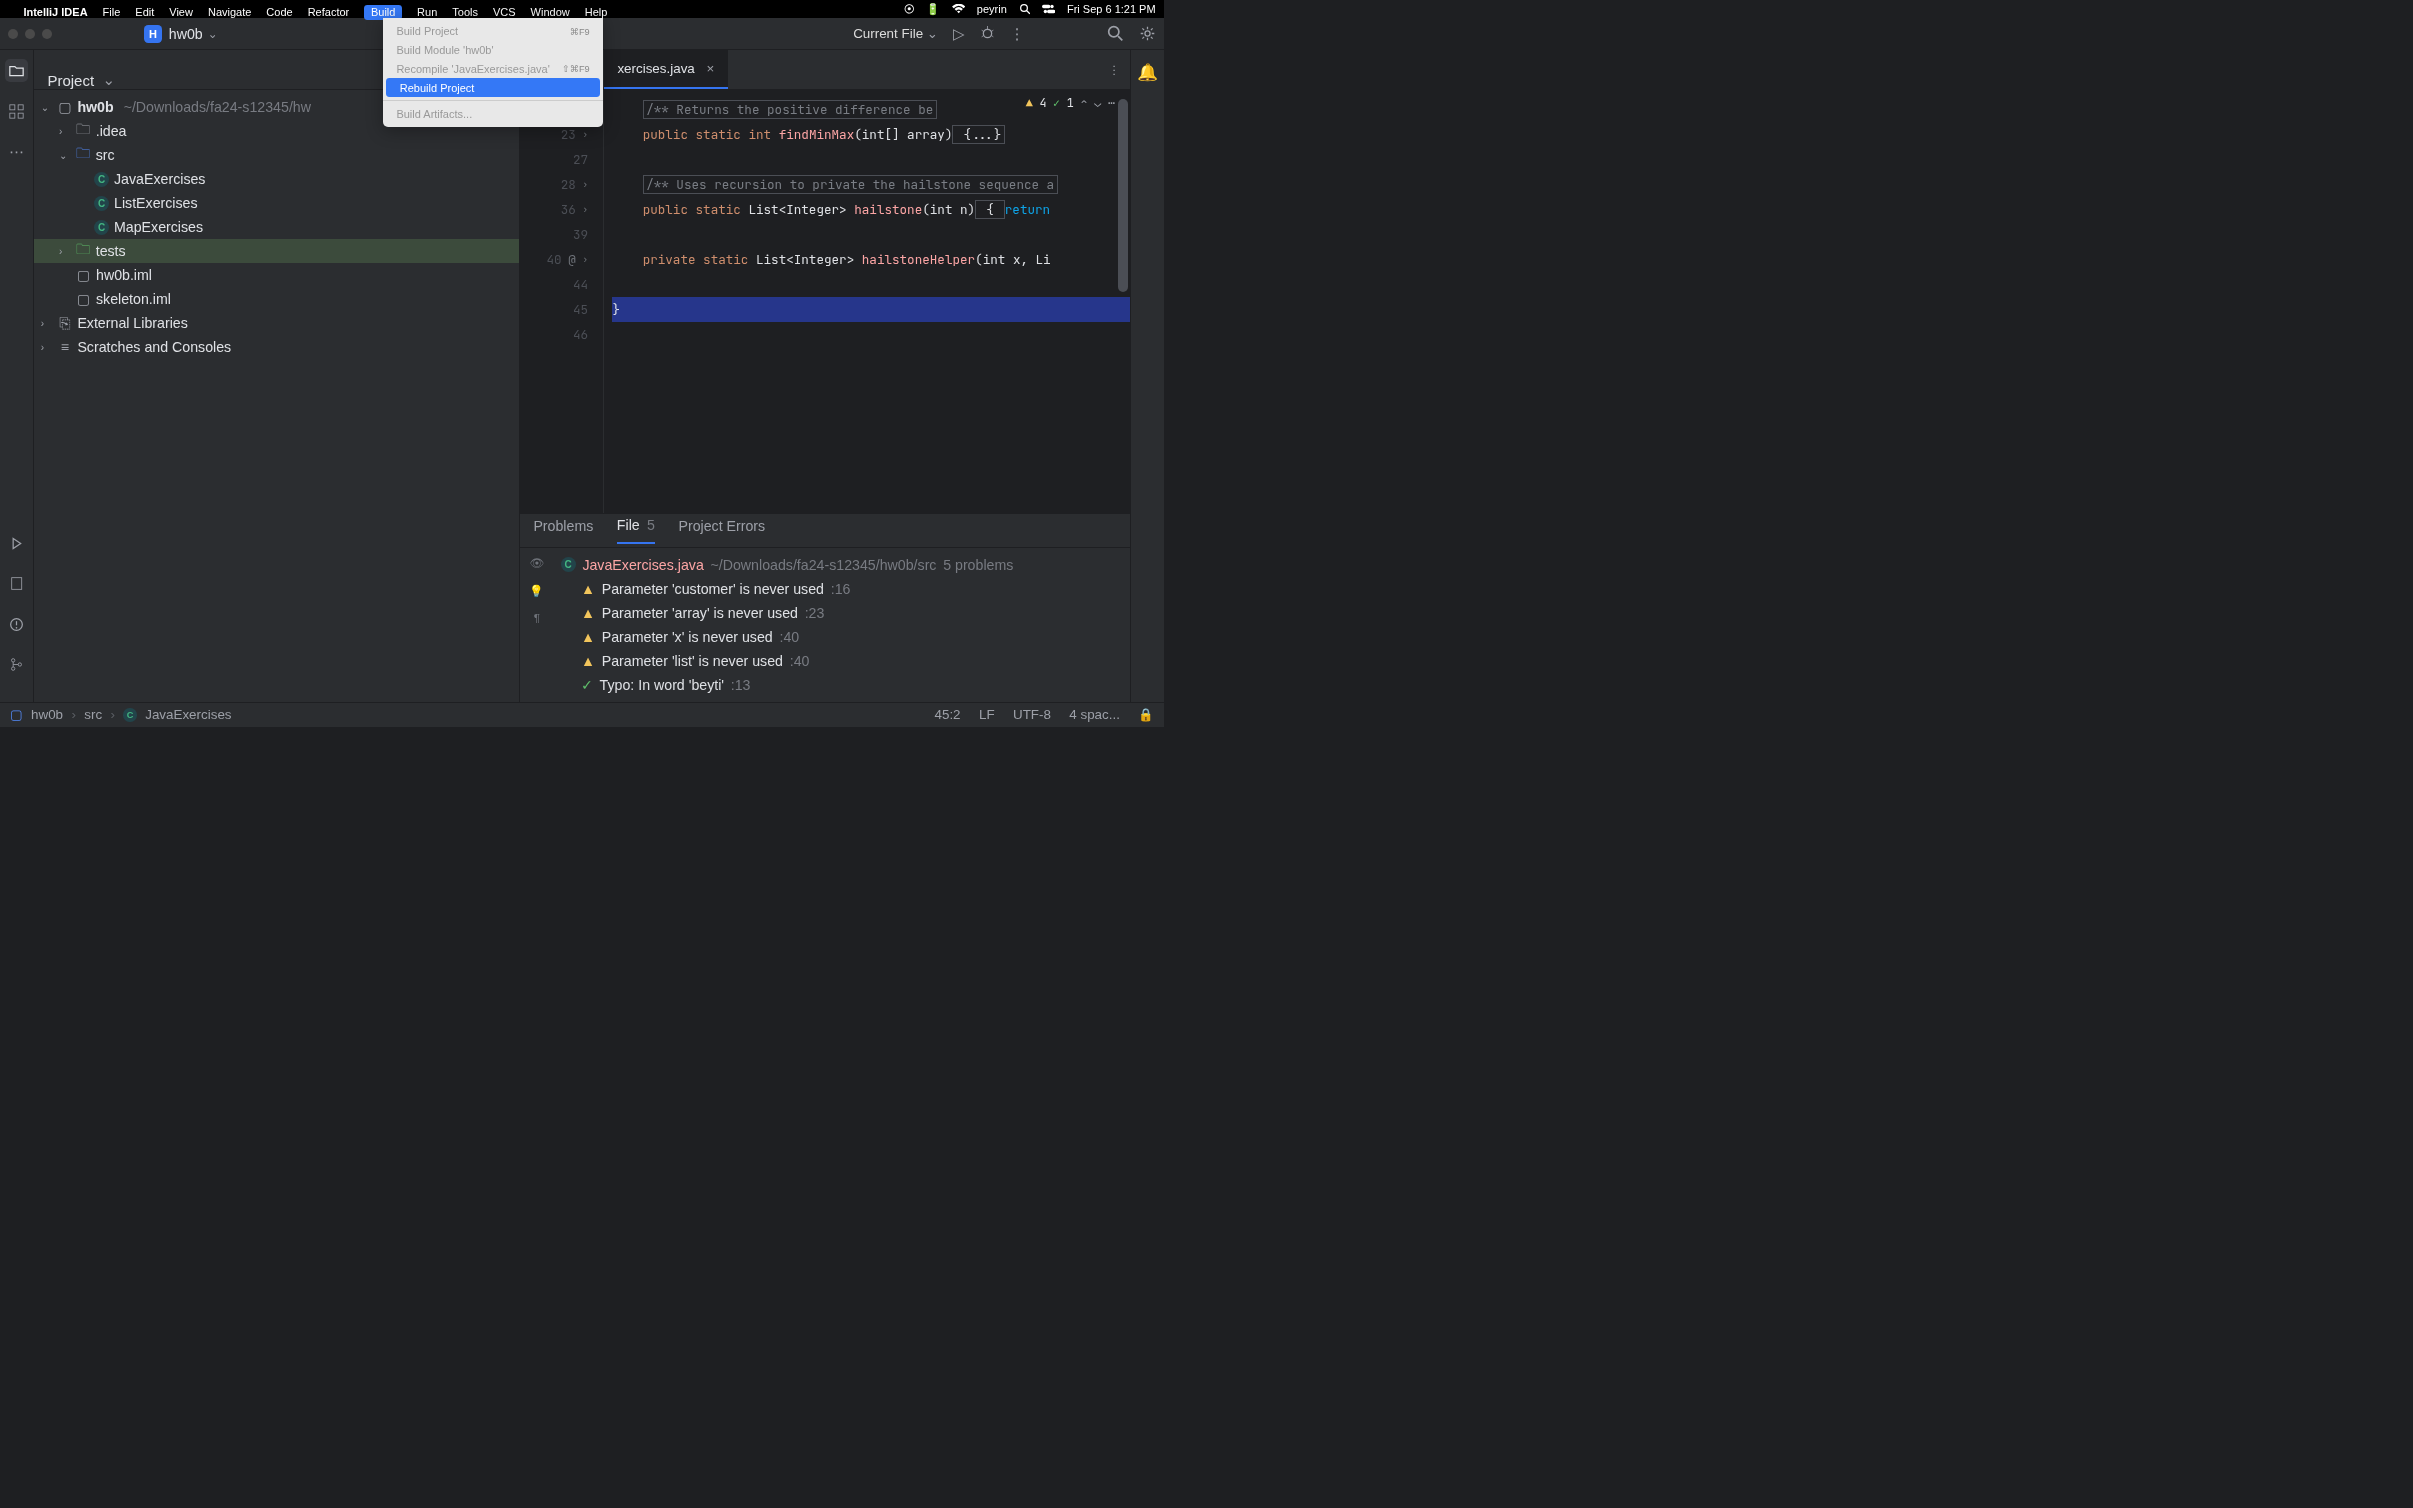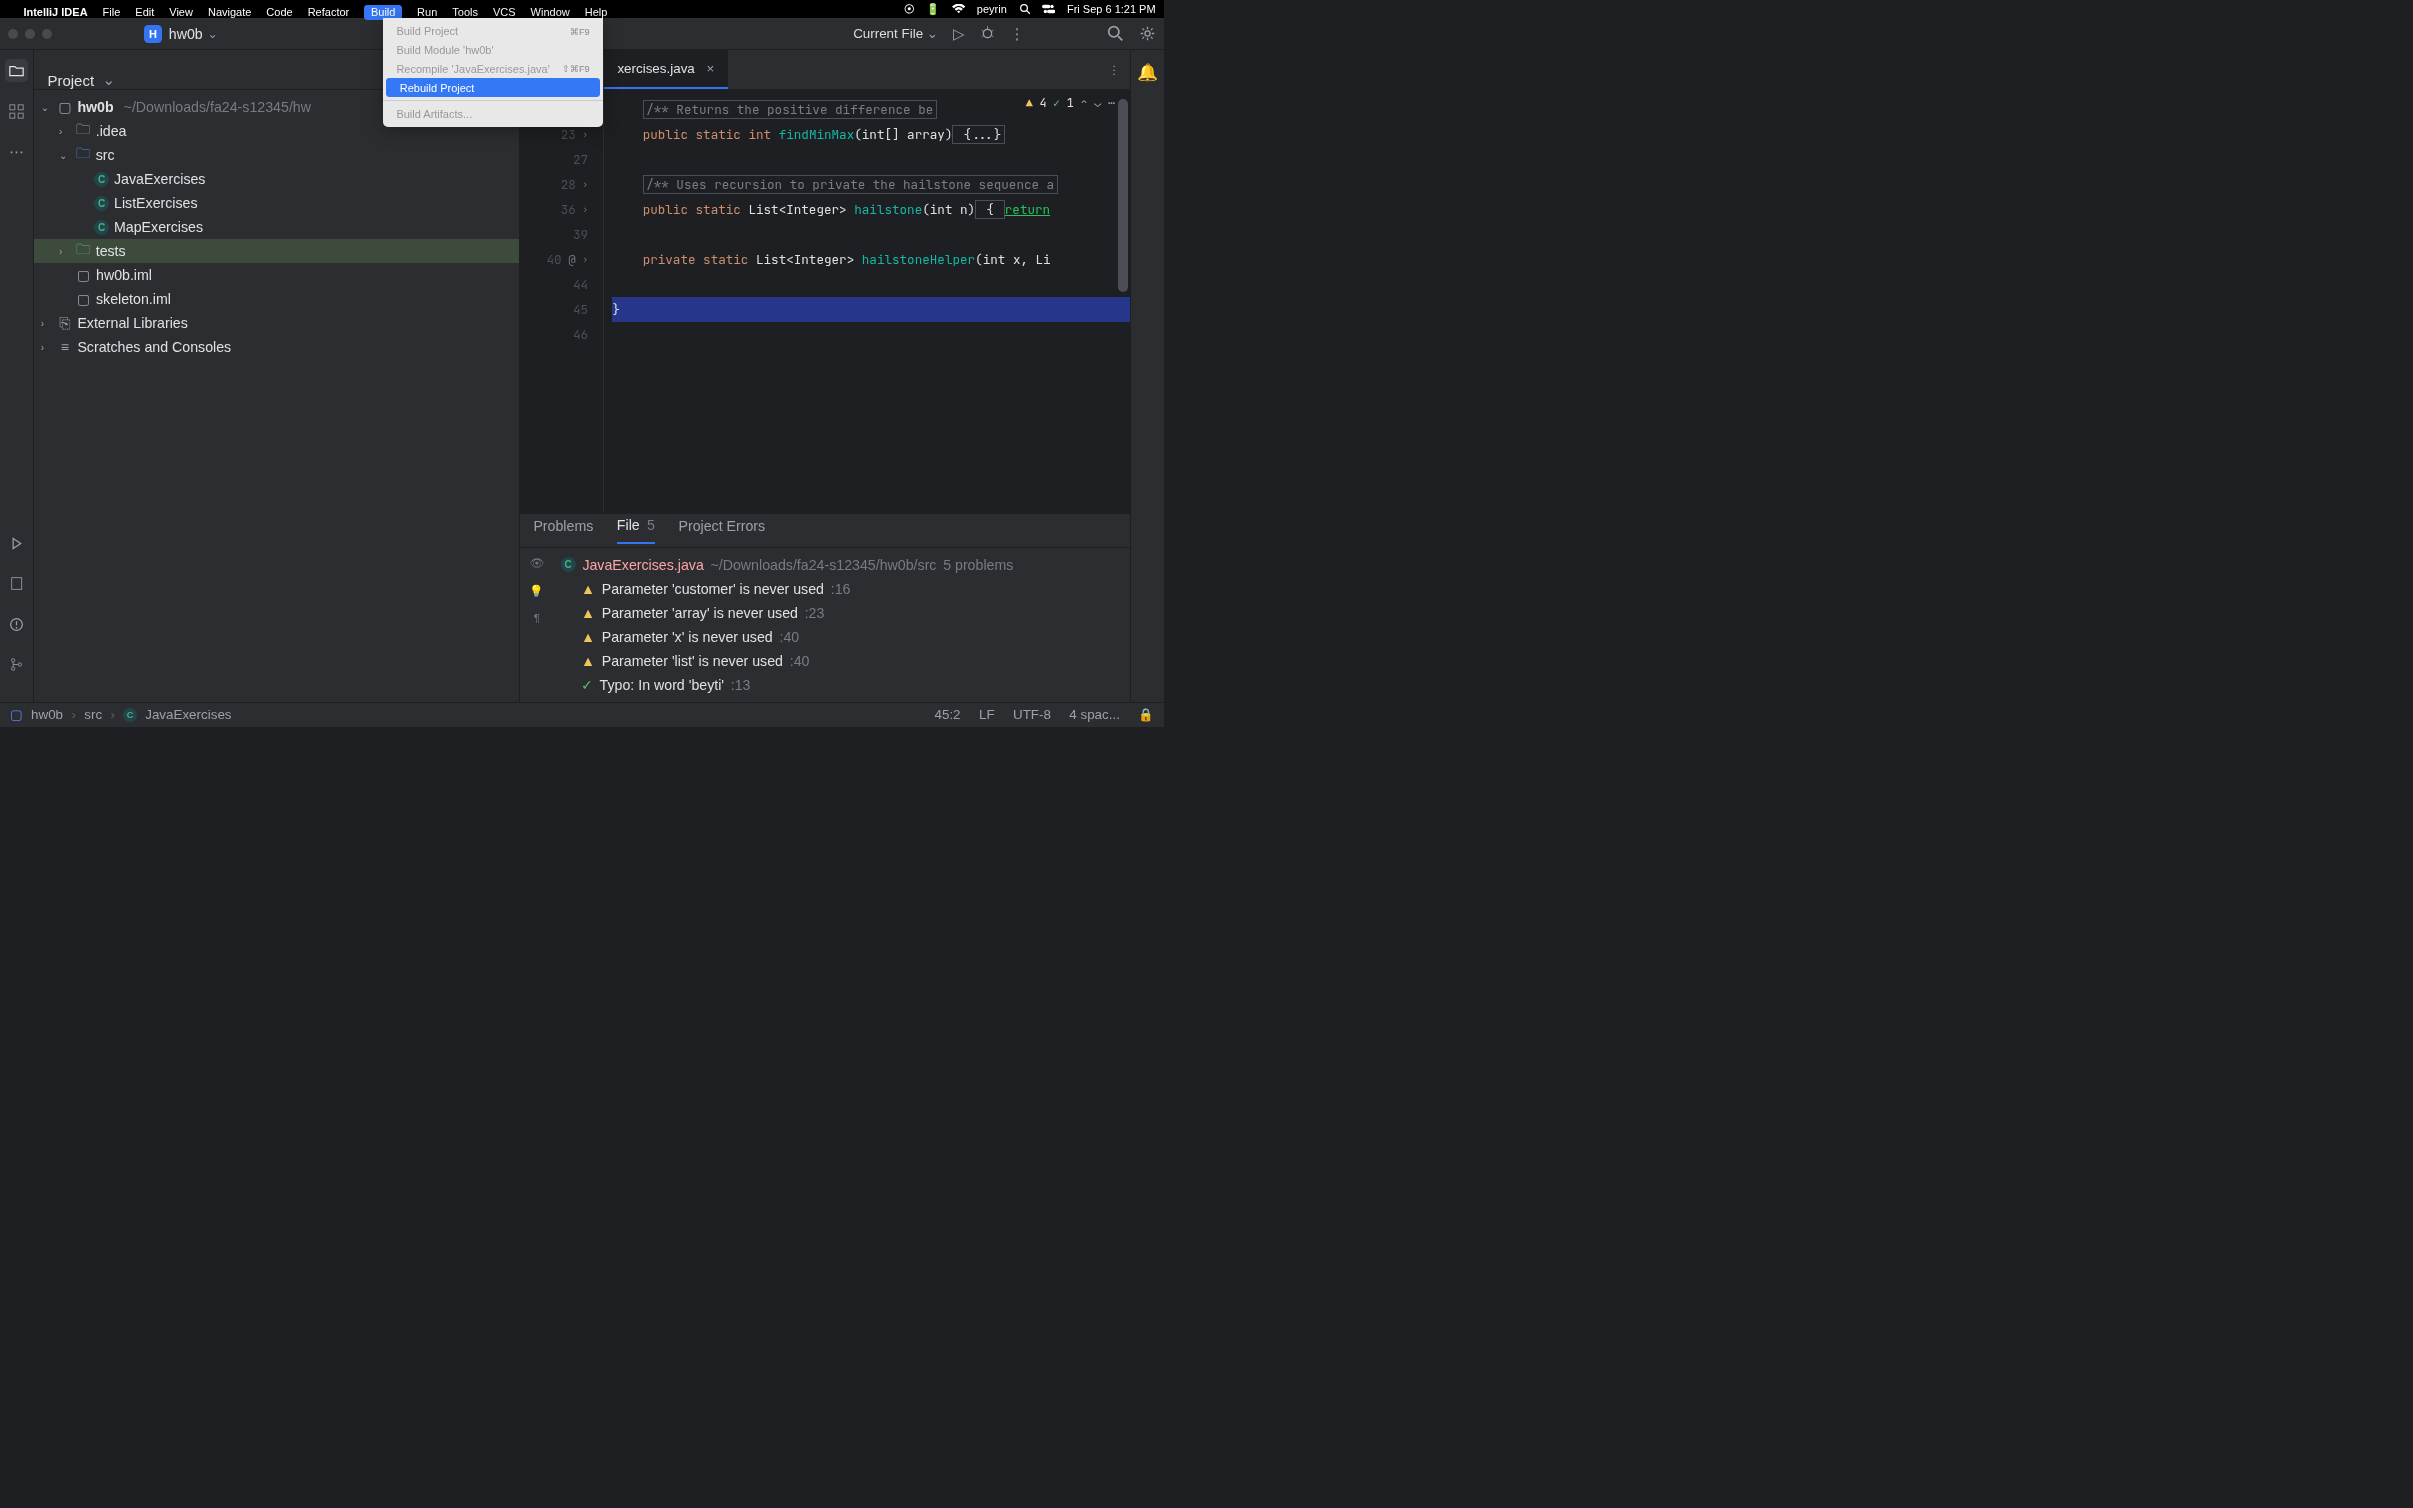--- a/index.html
+++ b/index.html
@@ -209,24 +209,24 @@
     }
     .gutter-line { height: 25px; line-height: 25px; display: flex; justify-content: flex-end; align-items: flex-start; gap: 6.7px; }
     .gutter-fold { color: #6f737a; font-size: 9.2px; }
     .gutter-at { color: #6f737a; }
     .code-area { flex: 1; padding: 6.7px 0 0 8.4px; }
     .code-line { height: 25px; line-height: 25px; white-space: pre; }
     .code-line.current { background: #26368b; }
     .tk-comment { color: #7a7e85; }
     .tk-keyword { color: #cf8e6d; }
     .tk-type { color: #cf8e6d; }
-    .tk-method { color: #14b8a6; }
+    .tk-method { color: #fca5a5; }
     .tk-param { color: #dfe1e5; }
     .tk-brace { color: #dfe1e5; }
-    .tk-return { color: #22c55e; text-decoration: underline; }
+    .tk-return { color: #0ea5e9; }
     .code-box { border: 0.8px solid #4b4e55; padding: 0 2.5px; }
     .editor-scrollbar {
       position: absolute;
       right: 1.7px;
       top: 8.4px;
       width: 10px;
       height: 193px;
       background: #4b4e55;
       border-radius: 5px;
     }

